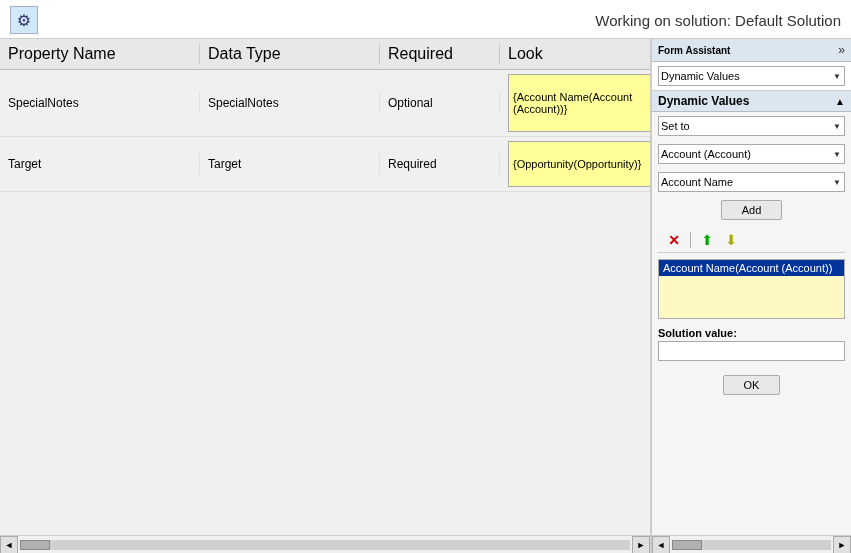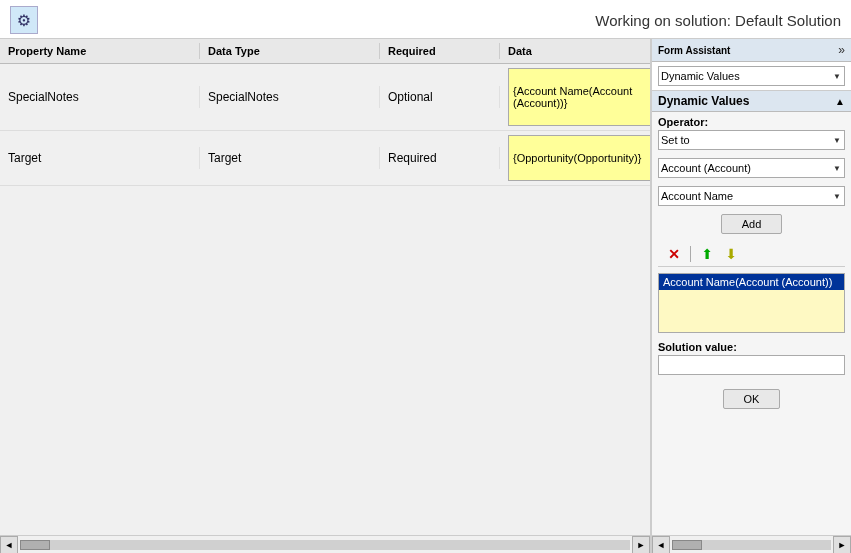--- a/index.html
+++ b/index.html
@@ -71,22 +71,22 @@
     .table-header {
       display: grid;
       grid-template-columns: 200px 180px 120px 1fr;
       background: #e8e8e8;
       border-bottom: 1px solid #bbb;
       padding: 4px 0;
     }
 
     .col-header {
       padding: 2px 8px;
-      font-weight: bold;
-      font-size: 11px;
+      font-weight: normal;
+      font-size: 16px;
       color: #000;
       border-right: 1px solid #ccc;
     }
 
     .col-header:last-child { border-right: none; }
 
     .table-row {
       display: grid;
       grid-template-columns: 200px 180px 120px 1fr;
       border-bottom: 1px solid #ddd;
@@ -371,21 +371,21 @@
   </div>
 
   <div class="content-row">
 
     <div class="table-area">
 
       <div class="table-header">
         <div class="col-header">Property Name</div>
         <div class="col-header">Data Type</div>
         <div class="col-header">Required</div>
-        <div class="col-header">Data</div>
+        <div class="col-header">Look</div>
       </div>
 
       <div class="table-row">
         <div class="table-cell">SpecialNotes</div>
         <div class="table-cell">SpecialNotes</div>
         <div class="table-cell">Optional</div>
         <div class="table-cell">
           <span class="value-field">{Account Name(Account (Account))}</span>
         </div>
       </div>
@@ -427,21 +427,20 @@
       </div>
 
       <div class="fa-section-header">
         <span class="fa-section-title">Dynamic Values</span>
         <span class="fa-collapse-btn">▲</span>
       </div>
 
       <div class="fa-body">
 
         <div class="fa-input-row">
-          <div class="fa-label">Operator:</div>
           <div class="select-wrapper">
             <select class="fa-select">
               <option>Set to</option>
             </select>
           </div>
         </div>
 
         <div class="fa-input-row">
           <div class="select-wrapper">
             <select class="fa-select">

